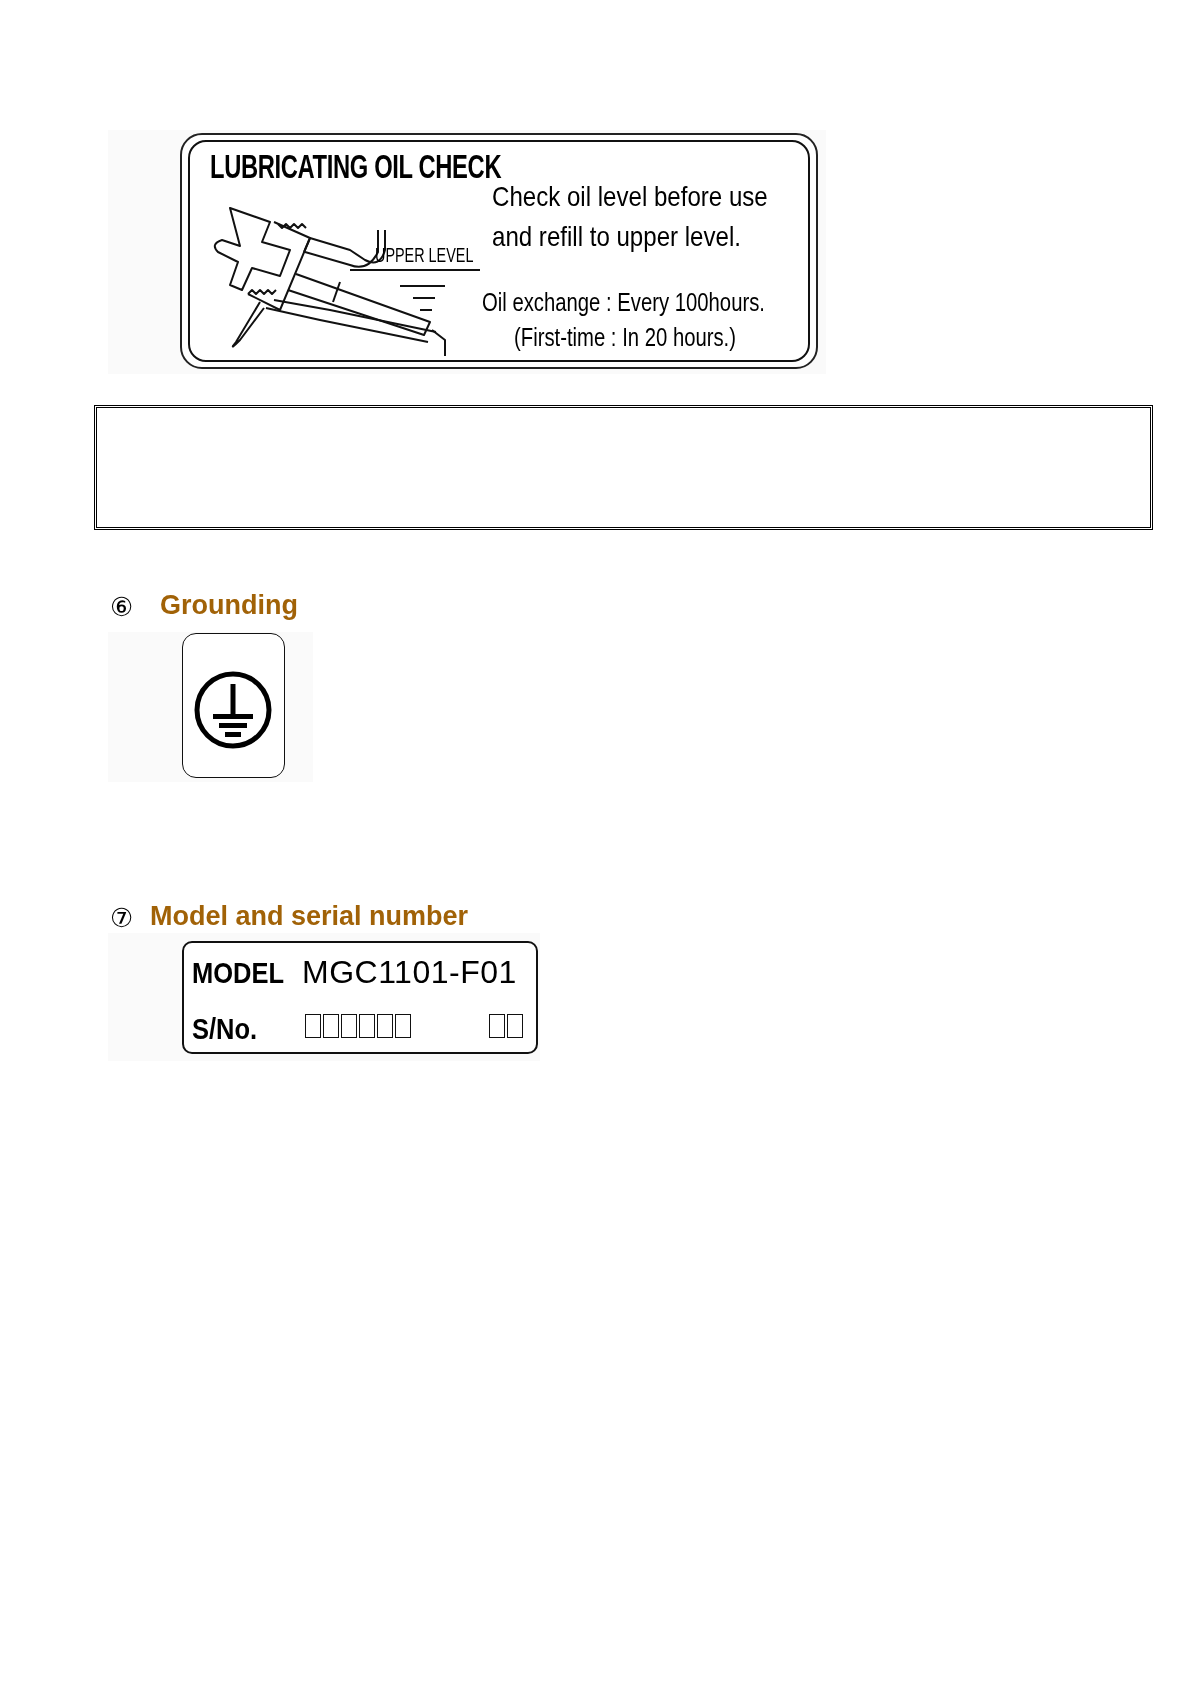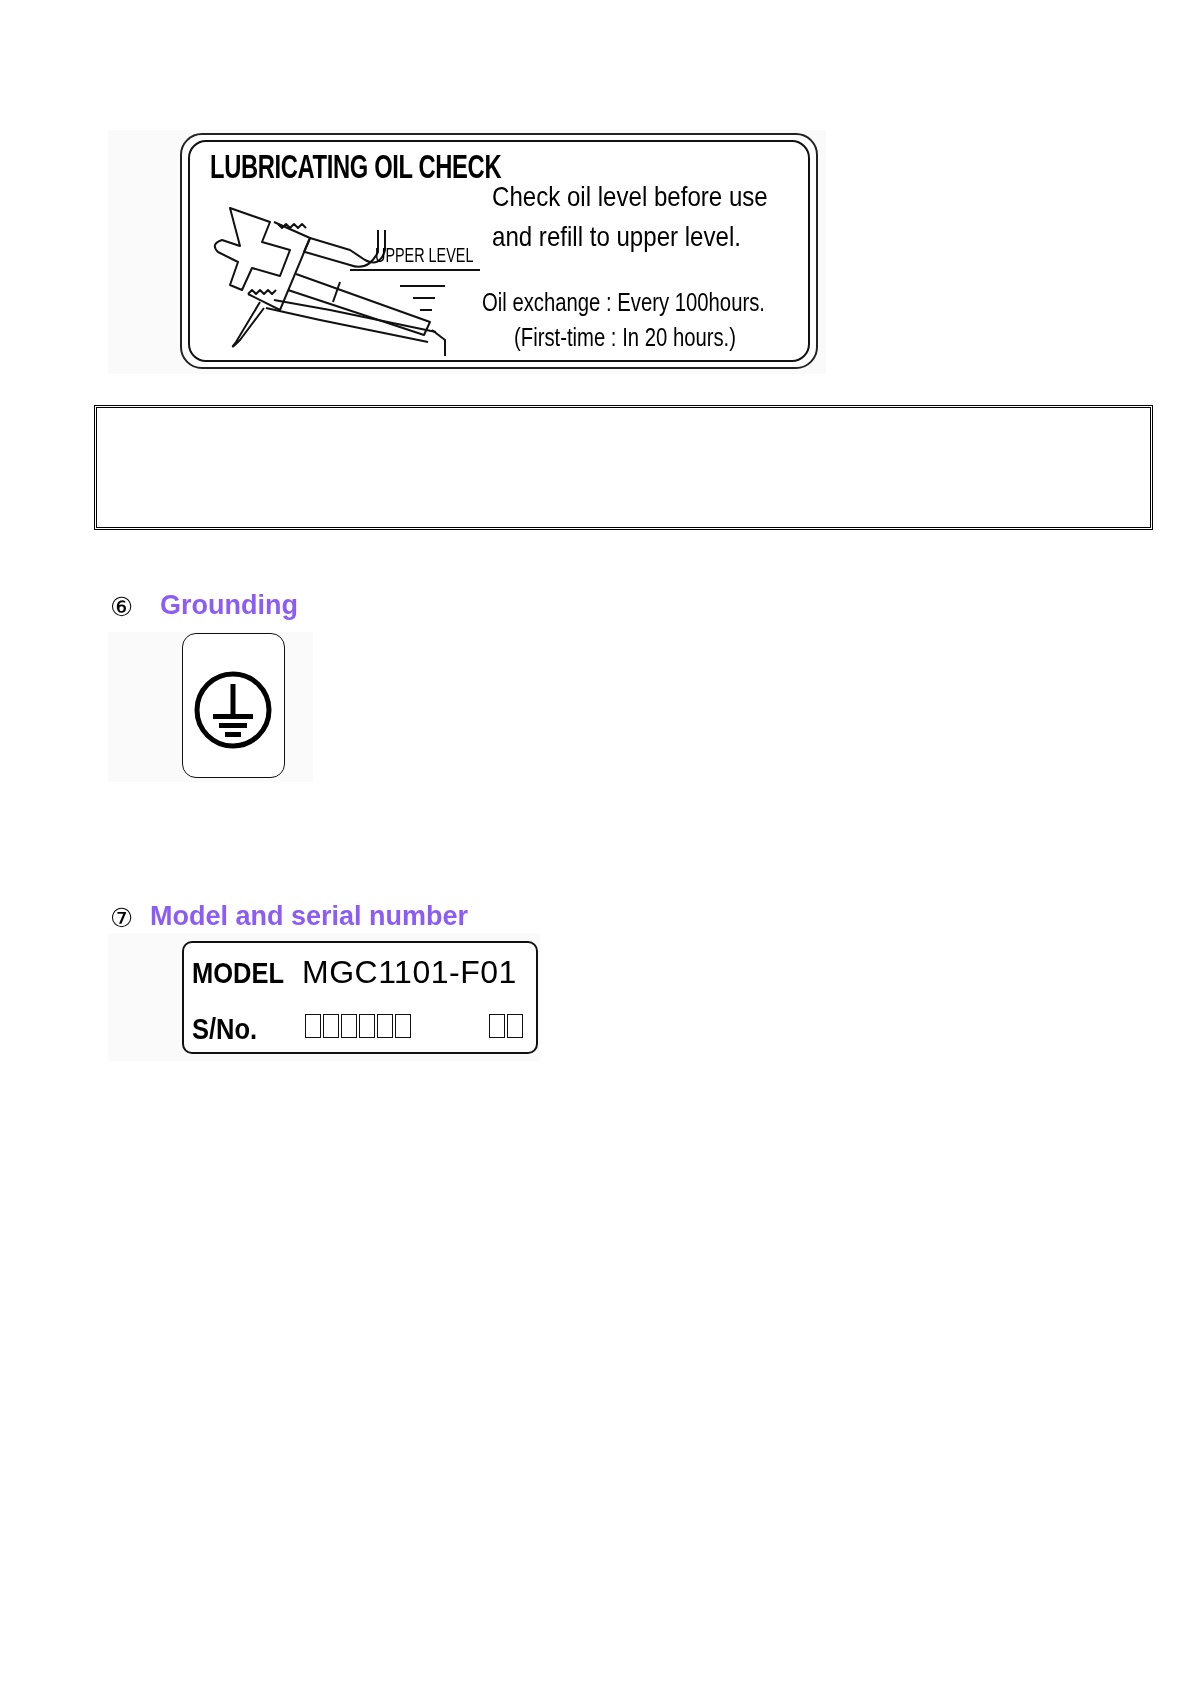--- a/index.html
+++ b/index.html
@@ -1,20 +1,20 @@
 <!DOCTYPE html>
 <html><head>
 <meta charset="utf-8">
 <style>
   html, body { margin: 0; padding: 0; background: #ffffff; }
   body { width: 1190px; height: 1684px; position: relative; overflow: hidden;
          font-family: "Liberation Sans", sans-serif; color: #000; }
   .abs { position: absolute; }
   .circled { font-family: "DejaVu Sans", sans-serif; font-size: 26px; line-height: 1; }
-  .section-title { font-family: "Liberation Sans", sans-serif; font-weight: bold; font-size: 27px; color: #8b5cf6; }
+  .section-title { font-family: "Liberation Sans", sans-serif; font-weight: bold; font-size: 27px; color: #a16207; }
 
   
   .label5-bg { left: 108px; top: 130px; width: 718px; height: 244px; background: #fafafa; }
   .label5-outer { left: 180px; top: 133px; width: 638px; height: 236px; border: 2px solid #222;
                   border-radius: 22px; box-sizing: border-box; background: #fff; }
   .label5-inner { left: 188px; top: 140px; width: 622px; height: 222px; border: 2.5px solid #111;
                   border-radius: 18px; box-sizing: border-box; }
   .label5-title { left: 210px; top: 148px; font-size: 33px; font-weight: bold;
                   transform: scaleX(0.72); transform-origin: left top; letter-spacing: -0.5px; white-space: nowrap; }
   .upper-level { left: 375px; top: 244px; font-size: 20px; transform: scaleX(0.72); transform-origin: left top; white-space: nowrap; }

